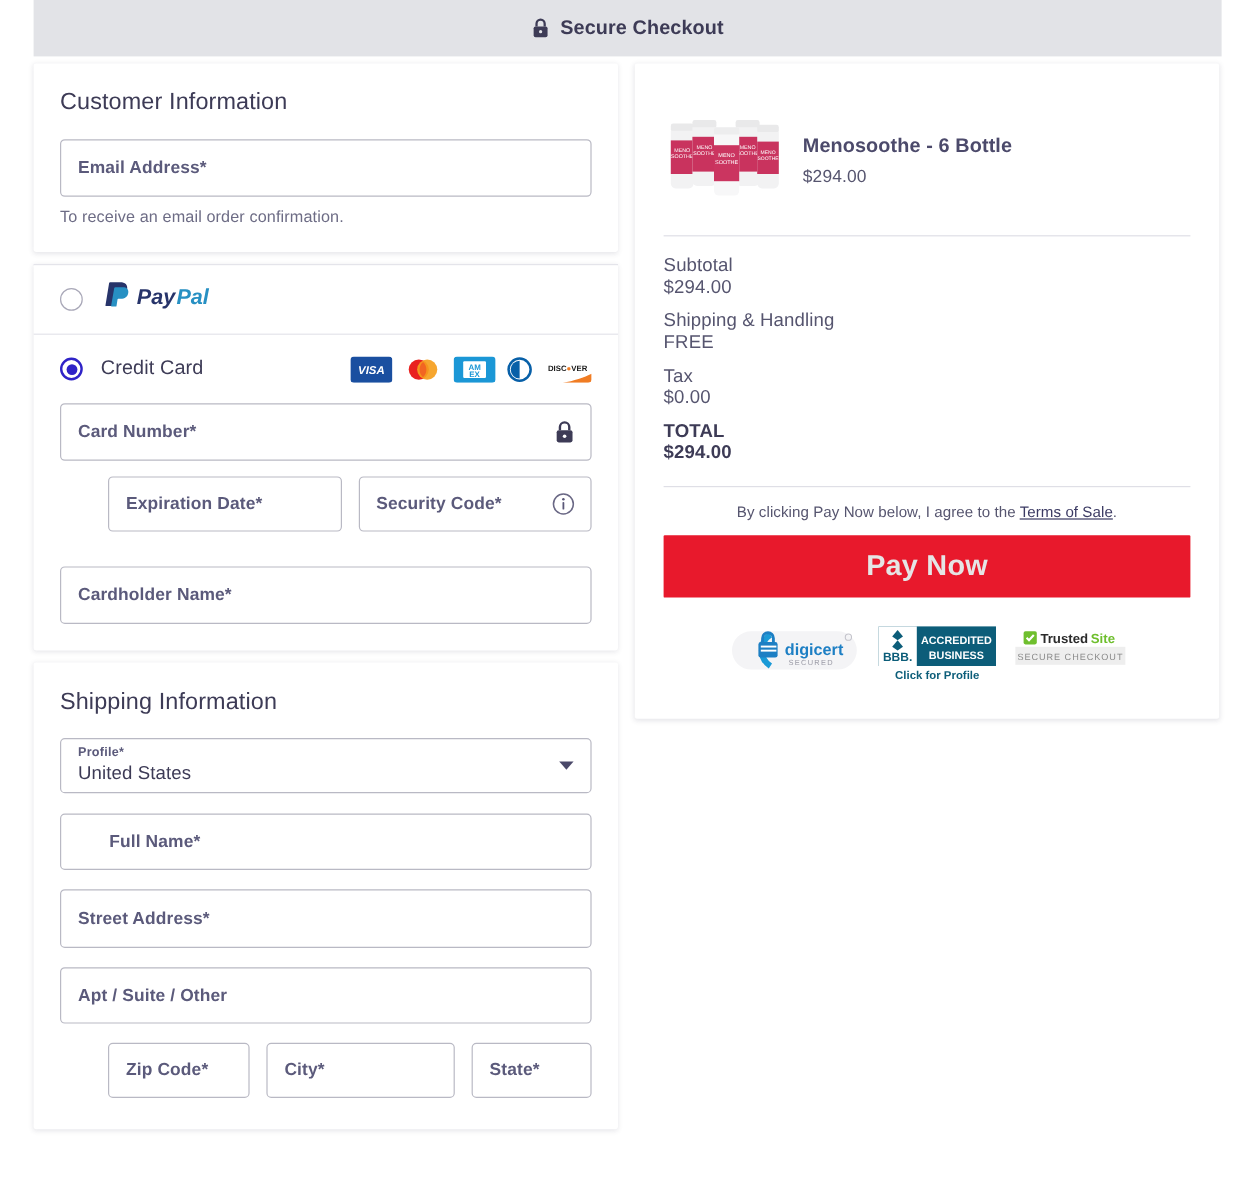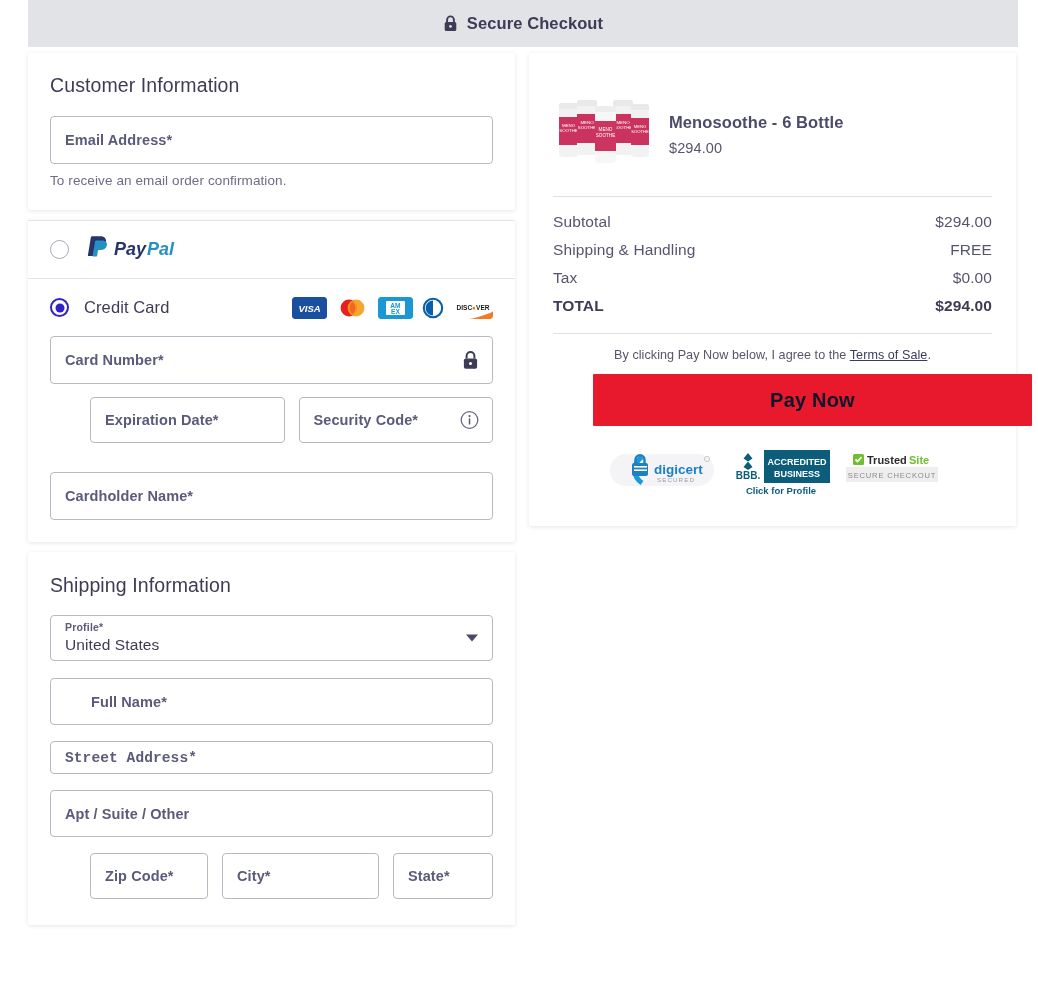--- a/index.html
+++ b/index.html
@@ -124,35 +124,35 @@
   .thumb { width: 100px; height: 74px; flex: 0 0 auto; }
   .item-name {
     font-size: 16.5px; font-weight: bold; color: #4c4a6b; letter-spacing: .1px;
   }
   .item-price { font-size: 14.5px; color: #56556f; margin-top: 8px; letter-spacing: .1px; }
 
   .divider { height: 1px; background: #dfdfe6; }
 
   .tot-row {
     display: flex; justify-content: space-between; align-items: baseline;
-    font-size: 15.5px; color: #56556f; padding: 5px 0; letter-spacing: .1px;
+    font-size: 15.5px; color: #56556f; padding: 5px 0; letter-spacing: .1px; flex-direction: column;
   }
   .tot-row.grand { font-weight: bold; color: #3d3b56; font-size: 15.5px; }
 
   .terms {
     text-align: center; font-size: 12.6px; color: #56556f; letter-spacing: .05px;
   }
   .terms a { color: #3b3a63; text-decoration: underline; }
 
   .pay-btn {
     display: block; width: 100%; height: 52px;
     background: #e8192c; border: none; border-radius: 1px;
-    color: #0f172a; font-size: 20px; font-weight: bold;
+    color: #e5e5e5; font-size: 24px; font-weight: bold;
     font-family: "Liberation Sans", sans-serif;
-    cursor: pointer; letter-spacing: .2px; margin-left: 40px;
+    cursor: pointer; letter-spacing: .2px;
   }
 
   .badges { display: flex; align-items: flex-start; justify-content: center; gap: 16px; }
 </style>
 </head>
 <body>
 
 <div class="page">
 
   <div class="header">
@@ -263,21 +263,21 @@
       <div class="select-field" style="margin-top:18px;">
         <div class="float-label">Profile*</div>
         <div class="select-value">United States</div>
         <span class="caret"></span>
       </div>
 
       <div class="field" style="margin-top:17px;height:47px;padding-left:40px;">
         <span class="field-label">Full Name*</span>
       </div>
 
-      <div class="field" style="margin-top:16px;height:33px;font-family:Liberation Mono, monospace;">
+      <div class="field" style="margin-top:16px;height:49px;">
         <span class="field-label">Street Address*</span>
       </div>
 
       <div class="field" style="margin-top:16px;height:47px;">
         <span class="field-label">Apt / Suite / Other</span>
       </div>
 
       <div class="row" style="margin-top:16px;">
         <div class="field" style="width:118px;flex:0 0 auto;">
           <span class="field-label">Zip Code*</span>

